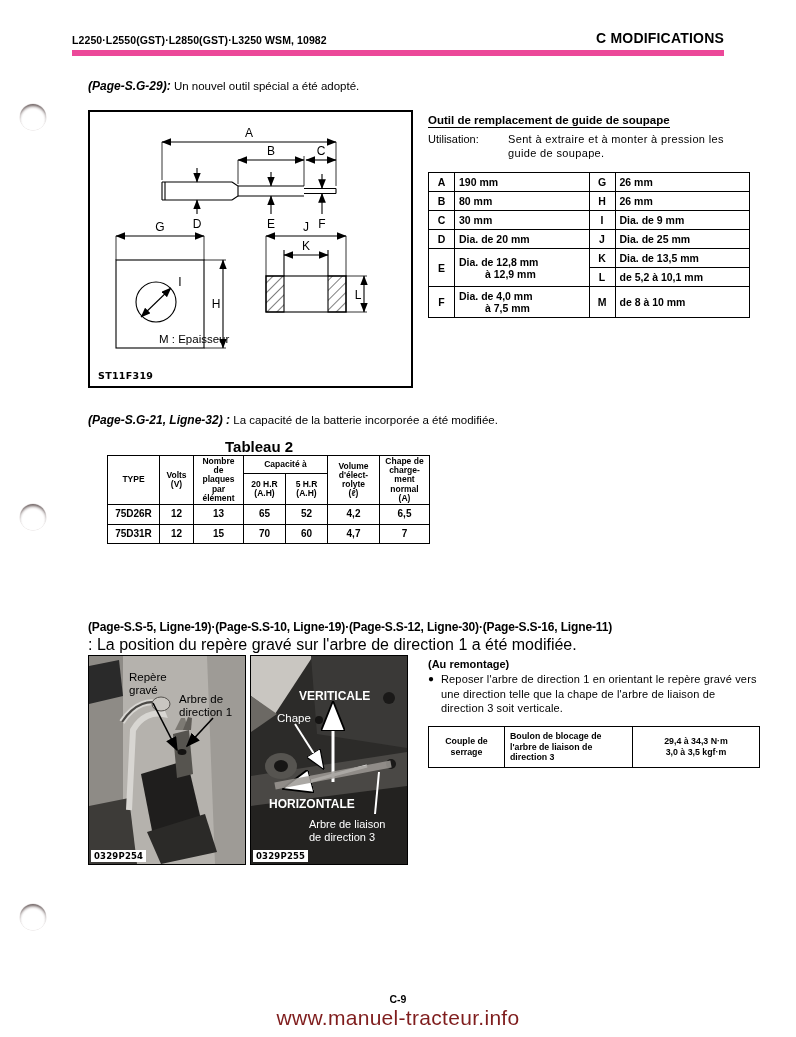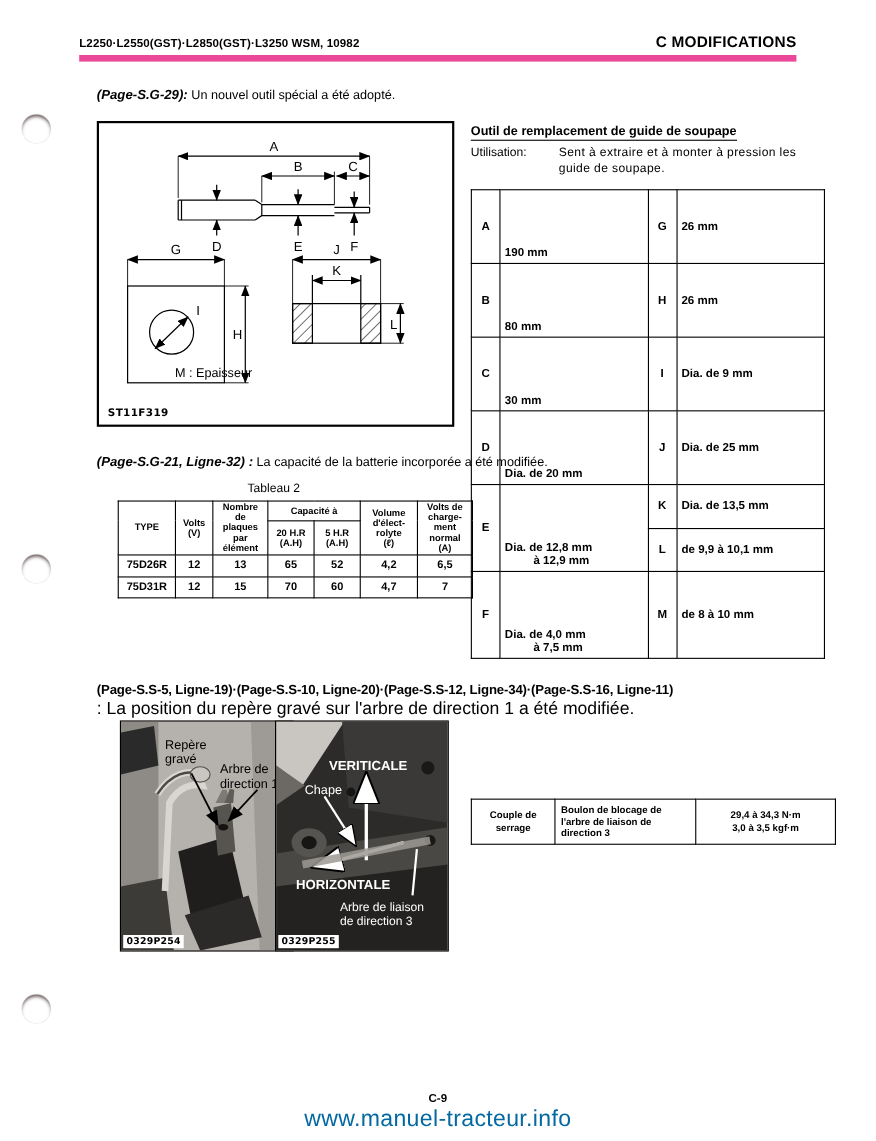--- a/index.html
+++ b/index.html
@@ -72,27 +72,27 @@
   }
   .spec td {
     border:1.3px solid #000;
     padding:3px 4px;
     vertical-align:middle;
     font-weight:600;
   }
   .spec td.key { width:26px; text-align:center; font-weight:700; }
   .spec td.val { width:135px; }
   .spec .sub { display:block; padding-left:26px; }
-  .spec .lead { display:block;margin-top:48px; }
+  .spec .lead { display:block; }
 
   
   .s2-head { position:absolute; left:88px; top:412px; width:660px; }
   .tab2-cap {
     position:absolute; left:225px; top:438px;
-    font-size:11px; font-weight:400;
+    font-size:15px; font-weight:700;
   }
   .batt {
     position:absolute; left:107px; top:455px;
     border-collapse:collapse;
     font-size:8.5px; font-weight:700; text-align:center;
   }
   .batt th, .batt td {
     border:1.2px solid #000;
     padding:1px 2px;
     line-height:1.08;
@@ -110,21 +110,21 @@
   .s3-head { position:absolute; left:88px; top:620px; width:672px; }
   .s3-head .l1 { font-weight:700; font-size:12px; letter-spacing:-.15px; white-space:nowrap;}
   .s3-head .l2 { font-size:16px; margin-top:2px; }
 
   .photo {
     position:absolute; top:655px;
     border:1px solid #000;
     overflow:hidden;
     background:#b9b6b1;
   }
-  .photo.p1 { left:88px;  width:158px; height:210px;margin-left:21px; }
+  .photo.p1 { left:88px;  width:158px; height:210px; }
   .photo.p2 { left:250px; width:158px; height:210px; }
   .photo svg { display:block; }
   .photo-code {
     position:absolute; left:2px; bottom:2px;
     background:#fff; color:#000;
     font-size:8.5px; font-weight:700; letter-spacing:.2px;
     padding:1px 3px;
     font-family:"DejaVu Sans", sans-serif;
   }
 
@@ -151,21 +151,21 @@
   .torque td.t3 { text-align:center; }
 
   
   .pageno {
     position:absolute; left:0; right:0; top:993px;
     text-align:center; font-size:10.5px; font-weight:700;
   }
   .watermark {
     position:absolute; left:0; right:0; top:1006px;
     text-align:center;
-    font-size:21px; color:#0369a1; letter-spacing:.3px;
+    font-size:21px; color:#7f1d1d; letter-spacing:.3px;
     font-family:"Liberation Sans", sans-serif;
   }
 </style>
 </head>
 <body>
 
 <div class="page">
 
   <div class="hole h1"></div>
   <div class="hole h2"></div>
@@ -318,21 +318,21 @@
         <td class="key" rowspan="2">E</td>
         <td class="val" rowspan="2">
           <span class="lead">Dia.  de 12,8 mm</span>
           <span class="sub">à 12,9 mm</span>
         </td>
         <td class="key">K</td>
         <td class="val">Dia. de 13,5 mm</td>
       </tr>
       <tr>
         <td class="key">L</td>
-        <td class="val">de 9,9 à 10,1 mm</td>
+        <td class="val">de 5,2 à 10,1 mm</td>
       </tr>
       <tr>
         <td class="key">F</td>
         <td class="val">
           <span class="lead">Dia.  de 4,0 mm</span>
           <span class="sub">à 7,5 mm</span>
         </td>
         <td class="key">M</td>
         <td class="val">de 8 à 10 mm</td>
       </tr>
@@ -362,21 +362,21 @@
           <div>élément</div>
         </th>
         <th colspan="2">Capacité à</th>
         <th class="c-vol" rowspan="2">
           <div>Volume</div>
           <div>d'élect-</div>
           <div>rolyte</div>
           <div>(ℓ)</div>
         </th>
         <th class="c-taux" rowspan="2">
-          <div>Volts de</div>
+          <div>Chape de</div>
           <div>charge-</div>
           <div>ment</div>
           <div>normal</div>
           <div>(A)</div>
         </th>
       </tr>
       <tr>
         <th class="c-cap">
           <div>20 H.R</div>
           <div>(A.H)</div>
@@ -403,21 +403,21 @@
         <td class="data">15</td>
         <td class="data">70</td>
         <td class="data">60</td>
         <td class="data">4,7</td>
         <td class="data">7</td>
       </tr>
     </tbody>
   </table>
 
   <div class="s3-head">
-    <div class="l1">(Page-S.S-5, Ligne-19)·(Page-S.S-10, Ligne-20)·(Page-S.S-12, Ligne-34)·(Page-S.S-16, Ligne-11)</div>
+    <div class="l1">(Page-S.S-5, Ligne-19)·(Page-S.S-10, Ligne-19)·(Page-S.S-12, Ligne-30)·(Page-S.S-16, Ligne-11)</div>
     <div class="l2">: La position du repère gravé sur l'arbre de direction 1 a été modifiée.</div>
   </div>
 
   <div class="photo p1">
     <svg width="156" height="208" viewBox="0 0 156 208">
       <rect width="156" height="208" fill="#b5b2ad"></rect>
       <rect x="0" y="0" width="34" height="208" fill="#8e8b86"></rect>
       <path d="M0,10 L30,4 L34,40 L0,48 Z" fill="#2a2a2a"></path>
       <path d="M0,150 L40,142 L48,208 L0,208 Z" fill="#3d3b38"></path>
       <path d="M118,0 L156,0 L156,208 L126,208 Z" fill="#9e9b96"></path>
@@ -487,20 +487,27 @@
         <text x="48" y="44">VERITICALE</text>
         <text x="18" y="152">HORIZONTALE</text>
         <text x="26" y="66" font-size="11.5" font-weight="normal">Chape</text>
         <text x="58" y="172" font-size="11" font-weight="normal">Arbre de liaison</text>
         <text x="58" y="185" font-size="11" font-weight="normal">de direction 3</text>
       </g>
     </svg>
     <div class="photo-code">0329P255</div>
   </div>
 
+  <div class="s3-right">
+    <div class="s3-sub">(Au remontage)</div>
+    <div class="bullet-row">
+      <div class="bullet-dot">●</div>
+      <div class="bullet-txt">Reposer l'arbre de direction 1 en orientant le repère gravé vers une direction telle que la chape de l'arbre de liaison de direction 3 soit verticale.</div>
+    </div>
+  </div>
 
   <table class="torque">
     <tbody>
       <tr>
         <td class="t1">
           <div>Couple de</div>
           <div>serrage</div>
         </td>
         <td class="t2">
           <div>Boulon de blocage de</div>

